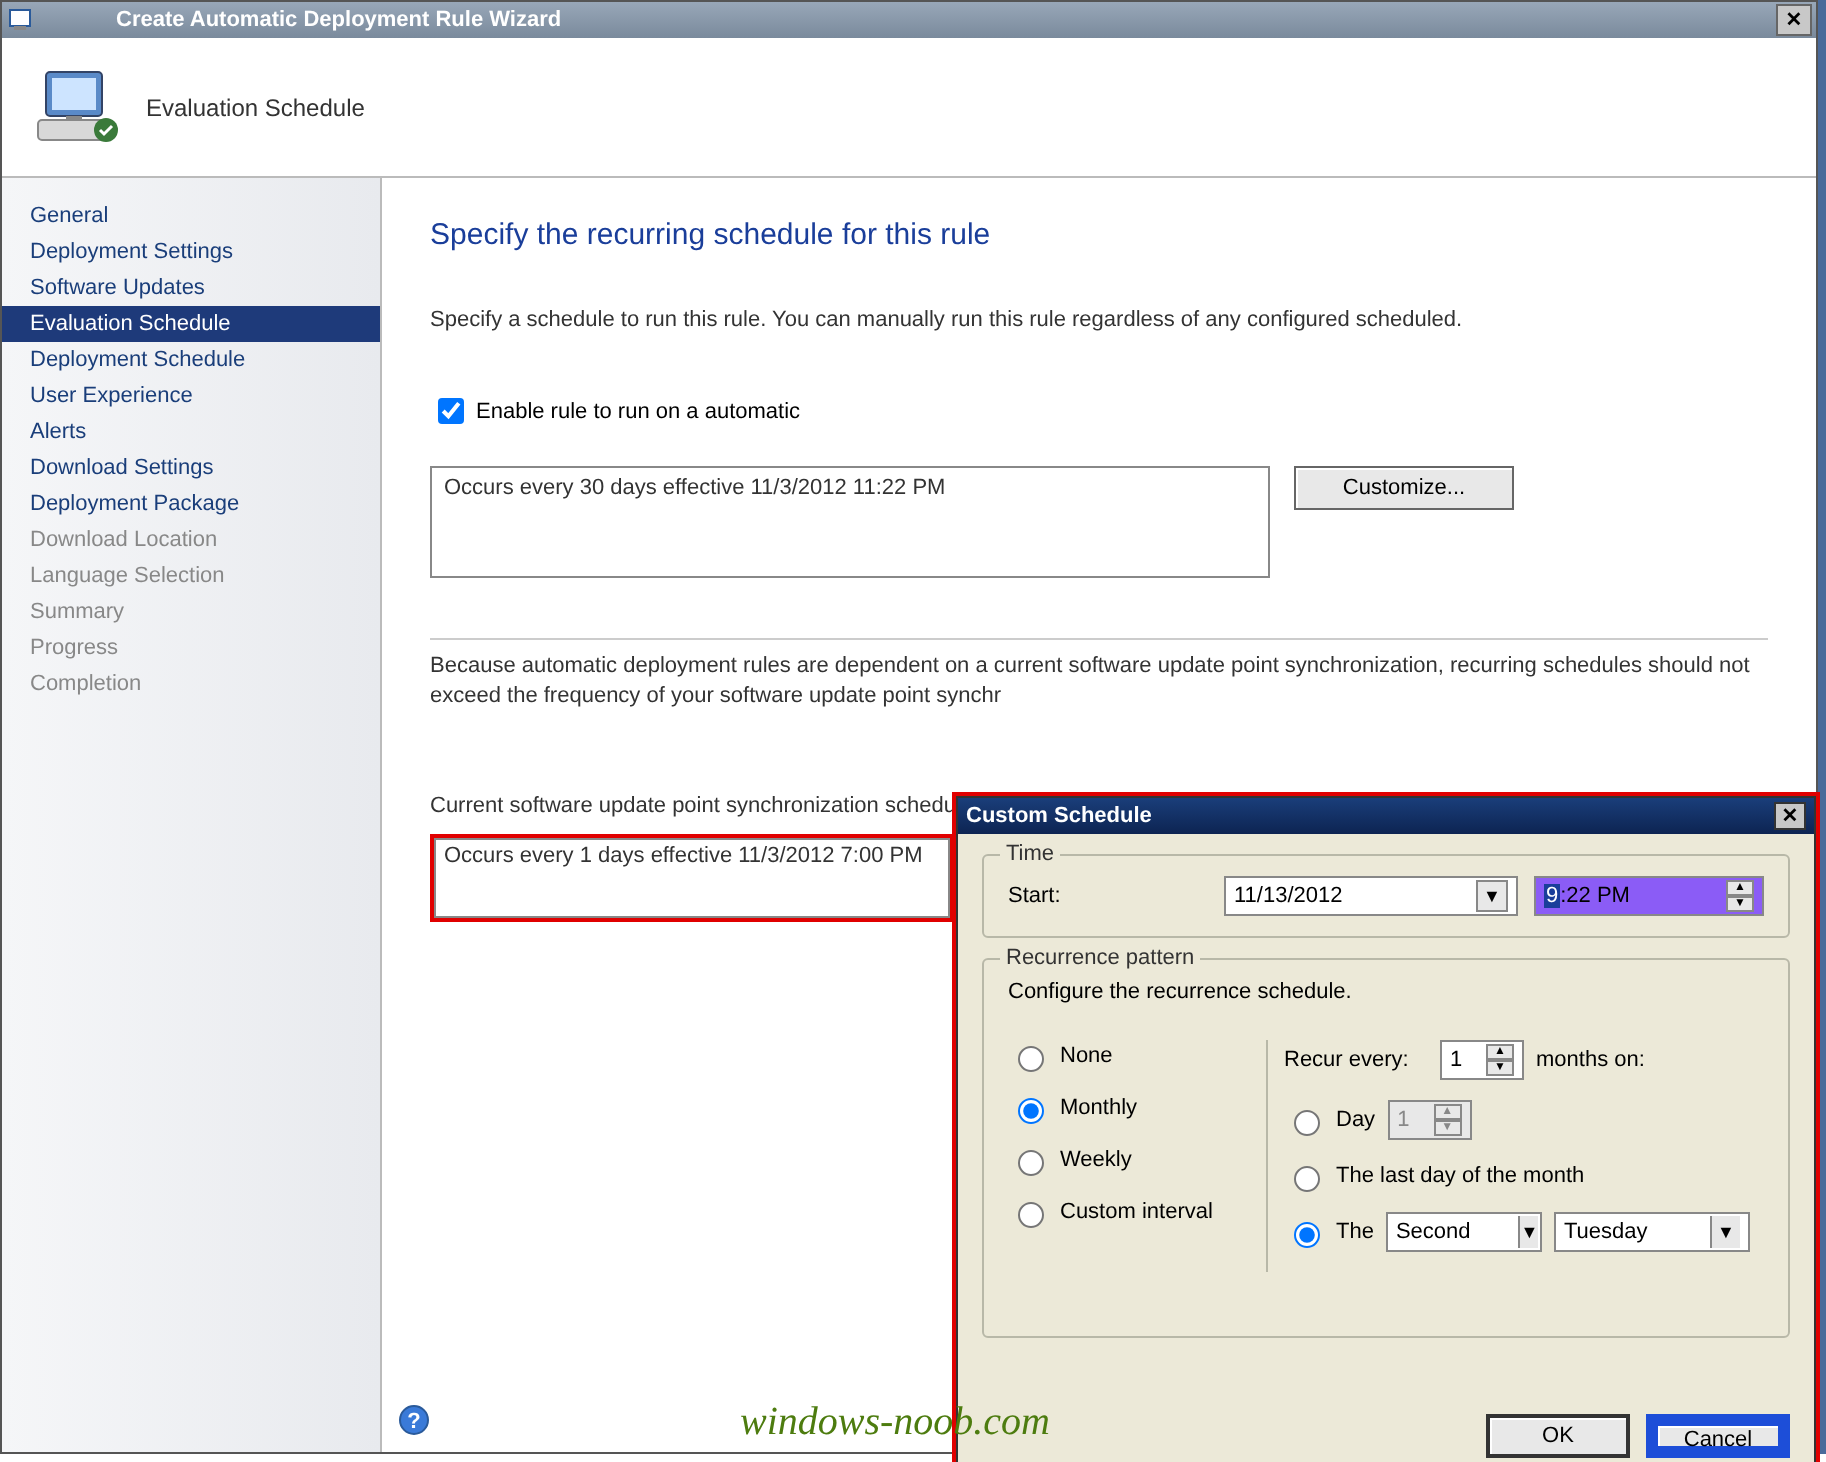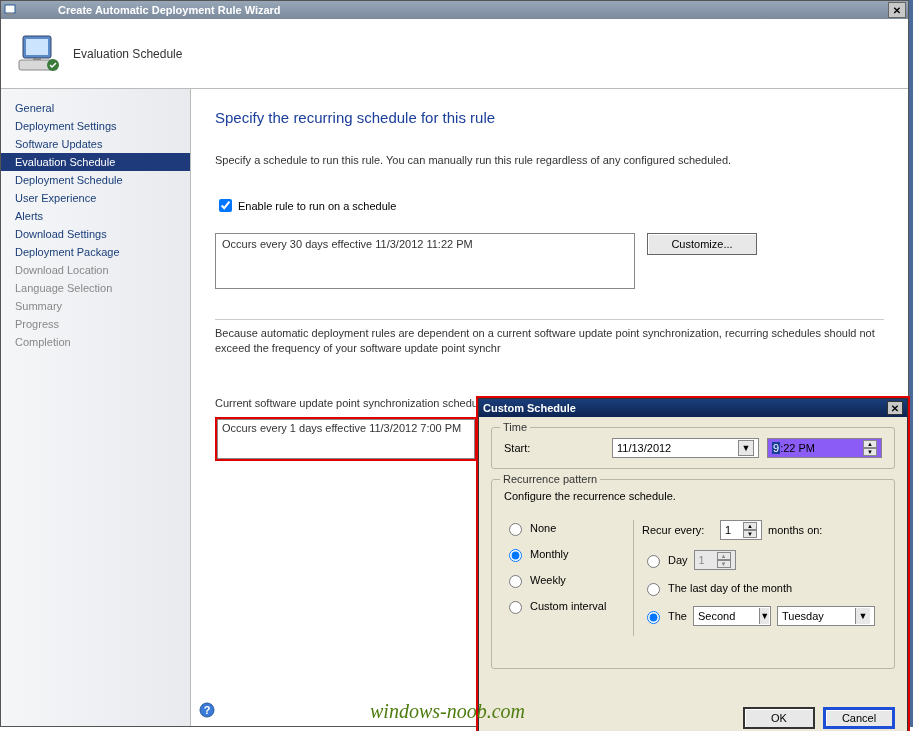--- a/index.html
+++ b/index.html
@@ -65,21 +65,21 @@
     .recur-left label { display: flex; align-items: center; margin-bottom: 10px; gap: 5px; cursor: pointer; }
     .recur-right { flex: 1; }
     .recur-right-row { display: flex; align-items: center; gap: 6px; margin-bottom: 10px; }
     .recur-right-row label { display: flex; align-items: center; gap: 5px; cursor: pointer; }
     .num-input { width: 42px; height: 20px; border: 1px solid #888; background: #fff; padding: 1px 4px; display: flex; align-items: center; }
     .num-input.disabled { background: #e8e8e8; color: #888; }
     .select { height: 20px; border: 1px solid #888; background: #fff; padding: 1px 4px; display: flex; align-items: center; cursor: pointer; gap: 24px; }
     .select .dd { margin-left: auto; width: 15px; height: 16px; border-left: 1px solid #888; background: #e8e8e8; text-align: center; font-size: 9px; line-height: 16px; }
     
     .dialog-buttons { display: flex; justify-content: flex-end; gap: 8px; padding: 0 12px 10px 12px; }
-    .btn { width: 72px; height: 22px; border: 3px solid #1d4ed8; background: #e8e8e8; box-shadow: inset 1px 1px 0 #fff; cursor: pointer; }
+    .btn { width: 72px; height: 22px; border: 6px solid #1d4ed8; background: #e8e8e8; box-shadow: inset 1px 1px 0 #fff; cursor: pointer; }
     .btn.primary { border: 2px solid #333; }
     
     .right-edge { position: absolute; top: 0; right: 0; width: 4px; height: 727px; background: #4a6a9a; }
     
     .watermark { position: absolute; top: 700px; left: 370px; font-size: 20px; color: #4d7c0f; font-style: italic; font-family: Liberation Serif, serif; pointer-events: none; }
   </style>
 </head>
 <body>
 
 <div class="main-window">
@@ -125,21 +125,21 @@
         <div class="sidebar-item disabled">Progress</div>
         <div class="sidebar-item disabled">Completion</div>
       </div>
 
     <div class="content">
       <div class="page-title">Specify the recurring schedule for this rule</div>
       <div class="instruction">Specify a schedule to run this rule. You can manually run this rule regardless of any configured scheduled.</div>
       
       <div class="checkbox-row">
         <input type="checkbox" checked="" style="">
-        <span>Enable rule to run on a schedule</span>
+        <span>Enable rule to run on a automatic</span>
       </div>
       
       <div class="schedule-row">
         <div class="schedule-box">Occurs every 30 days effective 11/3/2012 11:22 PM</div>
         <button class="customize-btn">Customize...</button>
       </div>
       
       <div class="divider"></div>
       <div class="info-text">Because automatic deployment rules are dependent on a current software update point synchronization, recurring schedules should not exceed the frequency of your software update point synchr</div>
       

